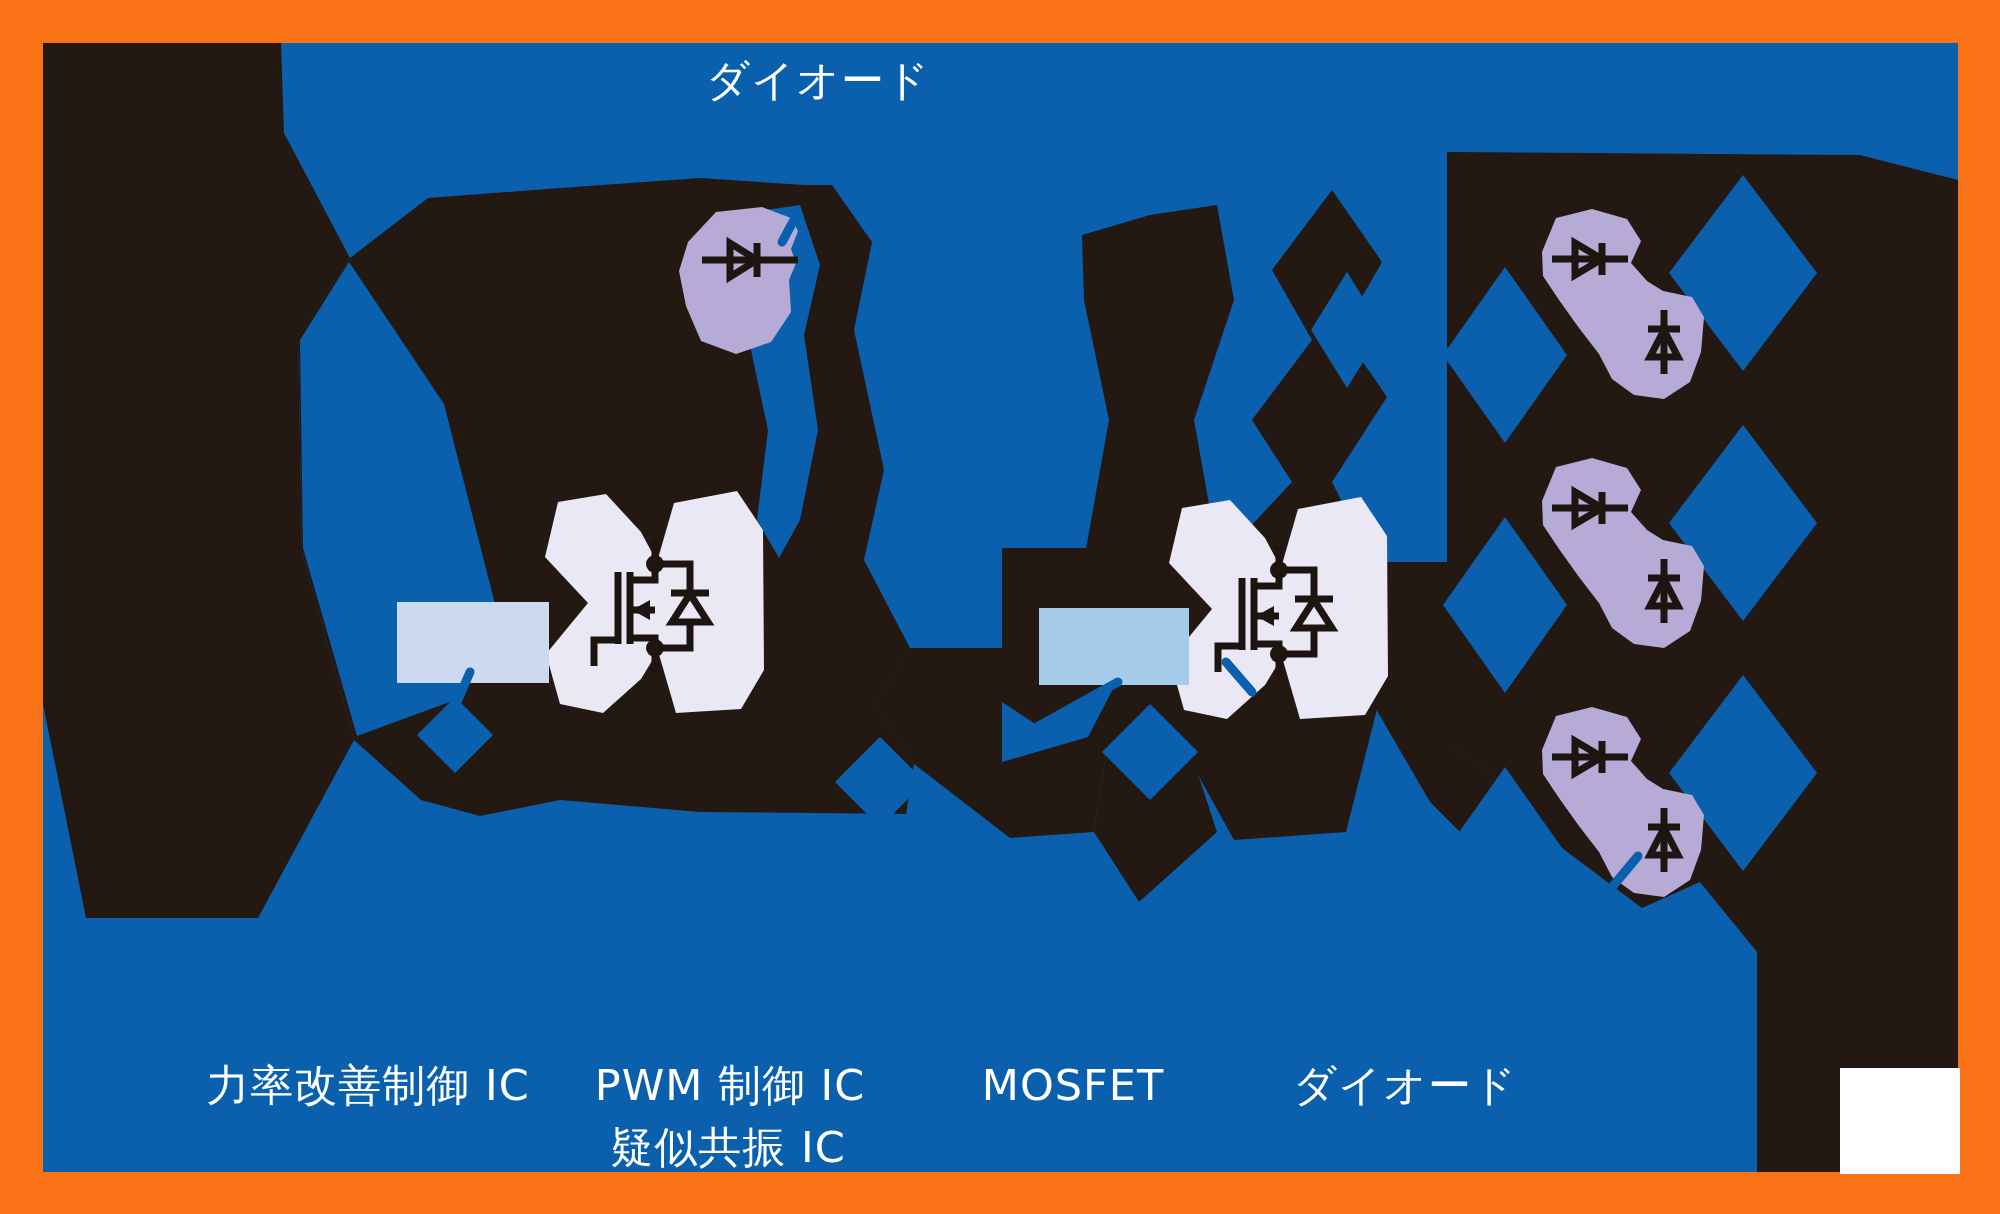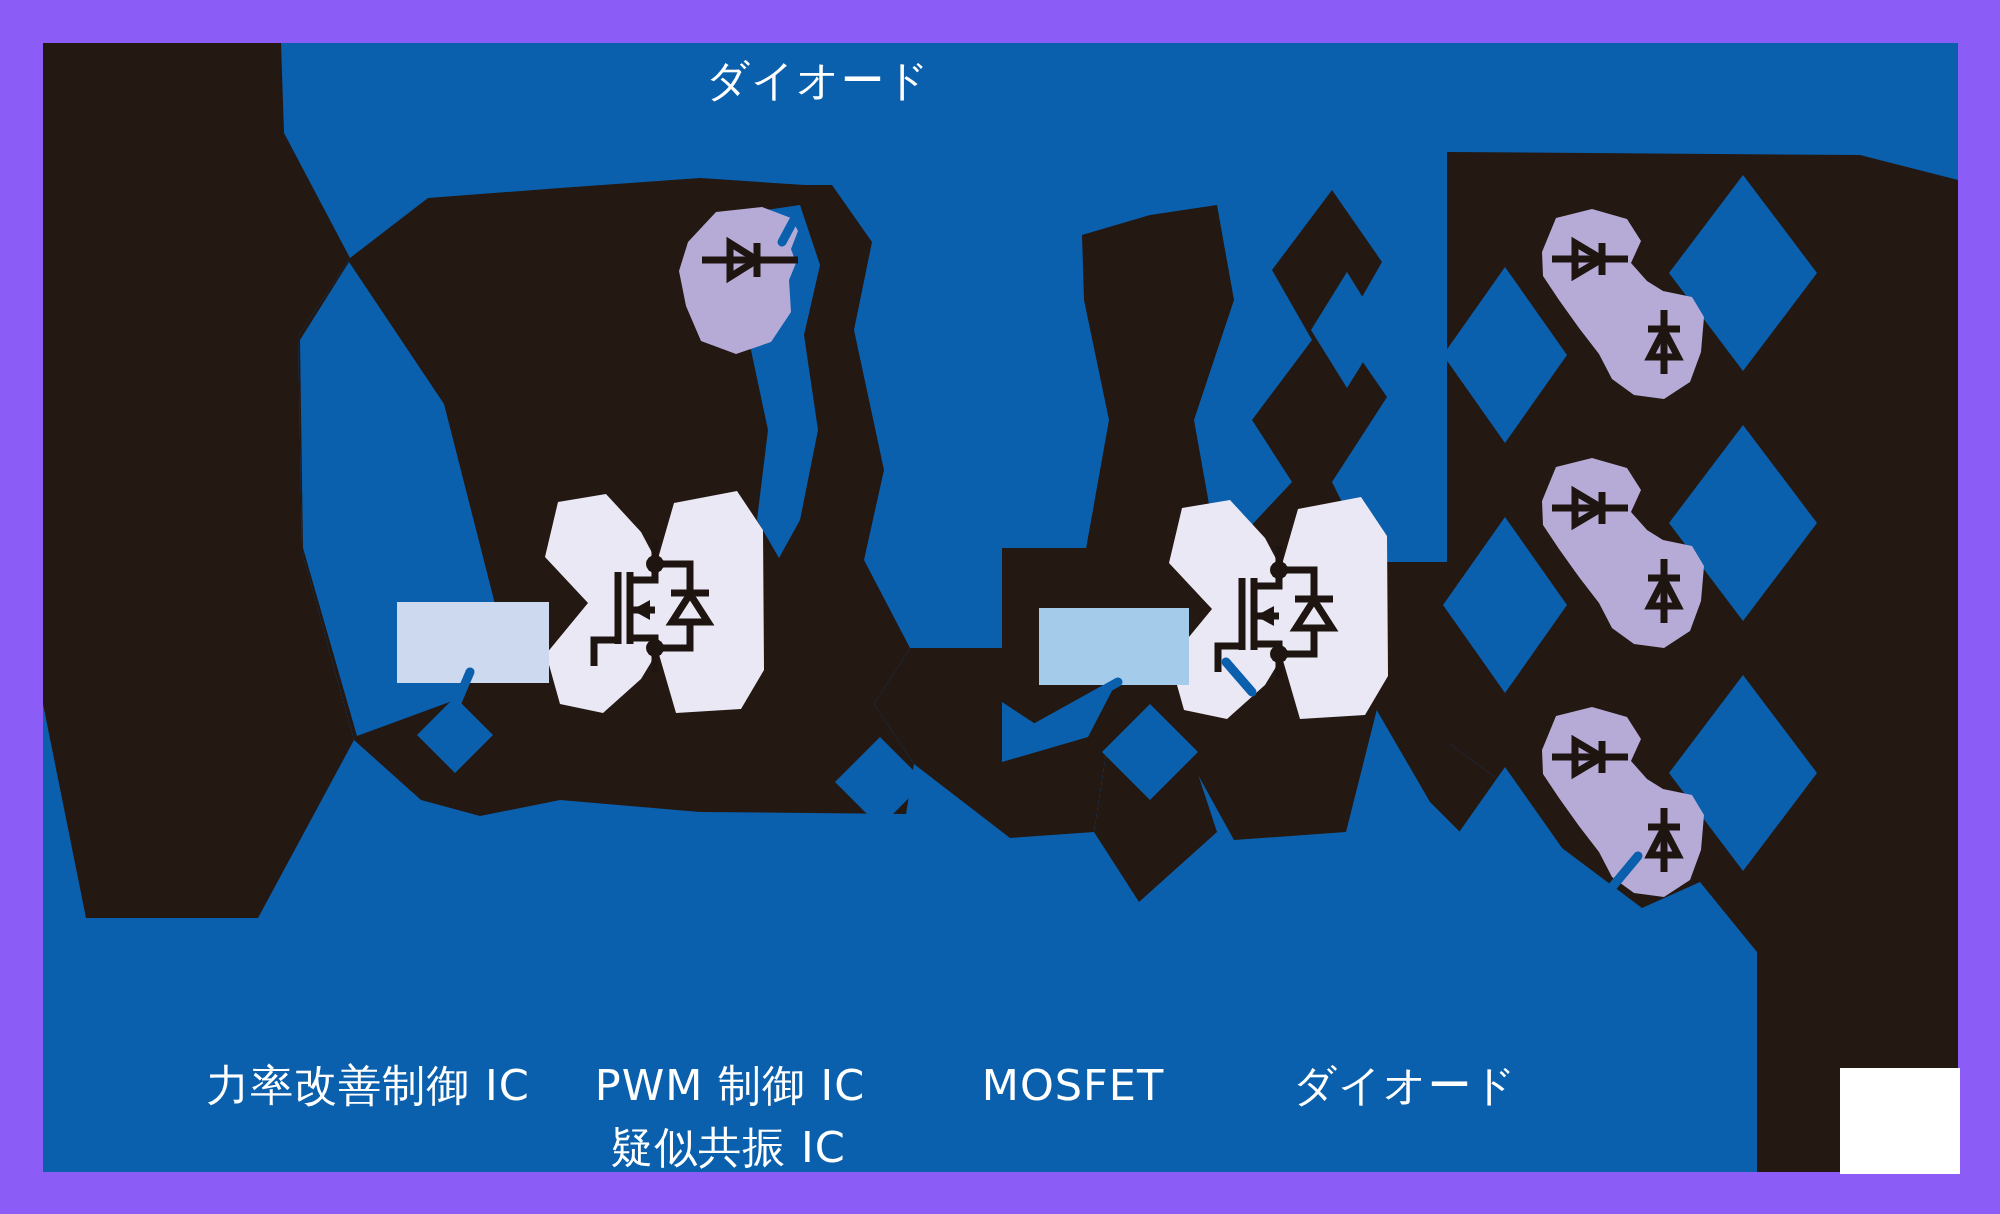--- a/index.html
+++ b/index.html
@@ -1,16 +1,16 @@
 <!DOCTYPE html>
 <html><head>
 <meta charset="utf-8">
 <style>
   html,body{margin:0;padding:0;background:#ffffff;}
-  .page{position:relative;width:2000px;height:1214px;background:#8b5cf6;overflow:hidden;
+  .page{position:relative;width:2000px;height:1214px;background:#f97316;overflow:hidden;
         font-family:"DejaVu Sans",sans-serif;}
   svg{display:block;}
   text{font-family:"DejaVu Sans",sans-serif;font-size:43px;letter-spacing:1px;}
   .lbl{font-weight:500;}
 </style>
 </head>
 <body>
 
 <div class="page">
 <svg width="2000" height="1214" viewBox="0 0 2000 1214">

